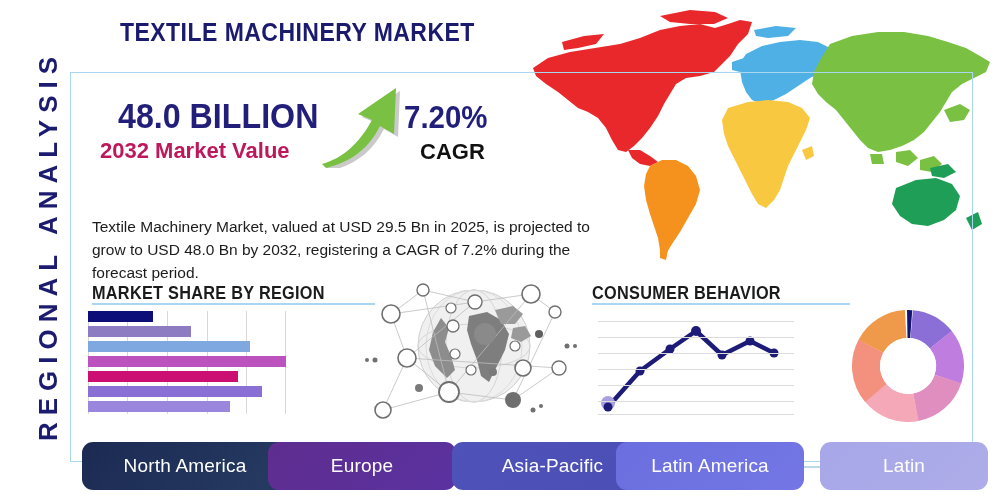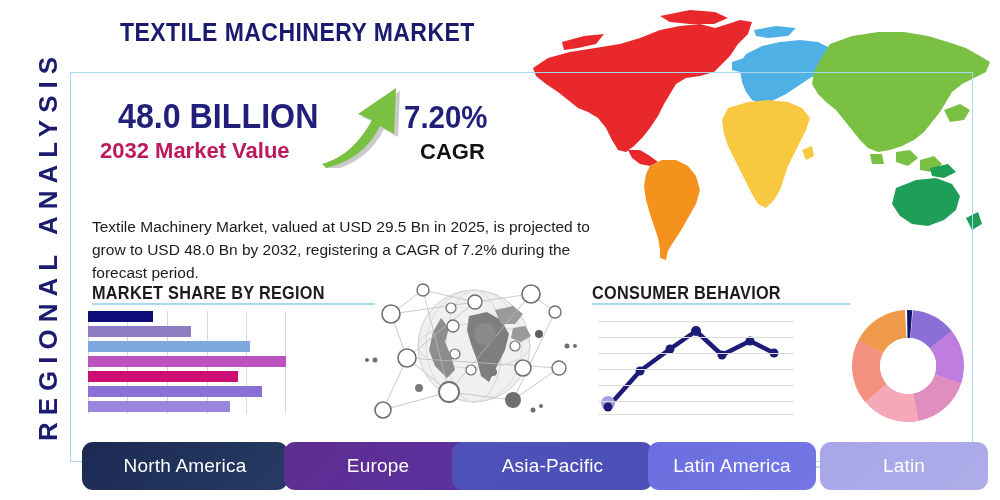--- a/index.html
+++ b/index.html
@@ -230,26 +230,26 @@
   </div>
 
   <div class="connector" style="left:250px;width:22px;"></div>
   <div class="connector" style="left:434px;width:22px;"></div>
   <div class="connector" style="left:618px;width:22px;"></div>
   <div class="connector" style="left:802px;width:22px;"></div>
 
   <div class="pill" style="left:82px;width:206px;background:linear-gradient(135deg,#1c2a52,#263b63);">
     <span>North America</span>
   </div>
-  <div class="pill" style="left:284px;width:188px;background:linear-gradient(135deg,#5f2d8f,#5a32a0);">
+  <div class="pill" style="left:268px;width:188px;background:linear-gradient(135deg,#5f2d8f,#5a32a0);">
     <span>Europe</span>
   </div>
   <div class="pill" style="left:452px;width:201px;background:linear-gradient(135deg,#4f52b8,#4b4fb5);">
     <span>Asia-Pacific</span>
   </div>
-  <div class="pill" style="left:648px;width:168px;background:linear-gradient(135deg,#6b6ede,#7376e4);">
+  <div class="pill" style="left:616px;width:188px;background:linear-gradient(135deg,#6b6ede,#7376e4);">
     <span>Latin America</span>
   </div>
   <div class="pill" style="left:820px;width:168px;background:linear-gradient(135deg,#a7a6e8,#aeade9);">
     <span>Latin</span>
   </div>
 
 </div>
 
 </body></html>

